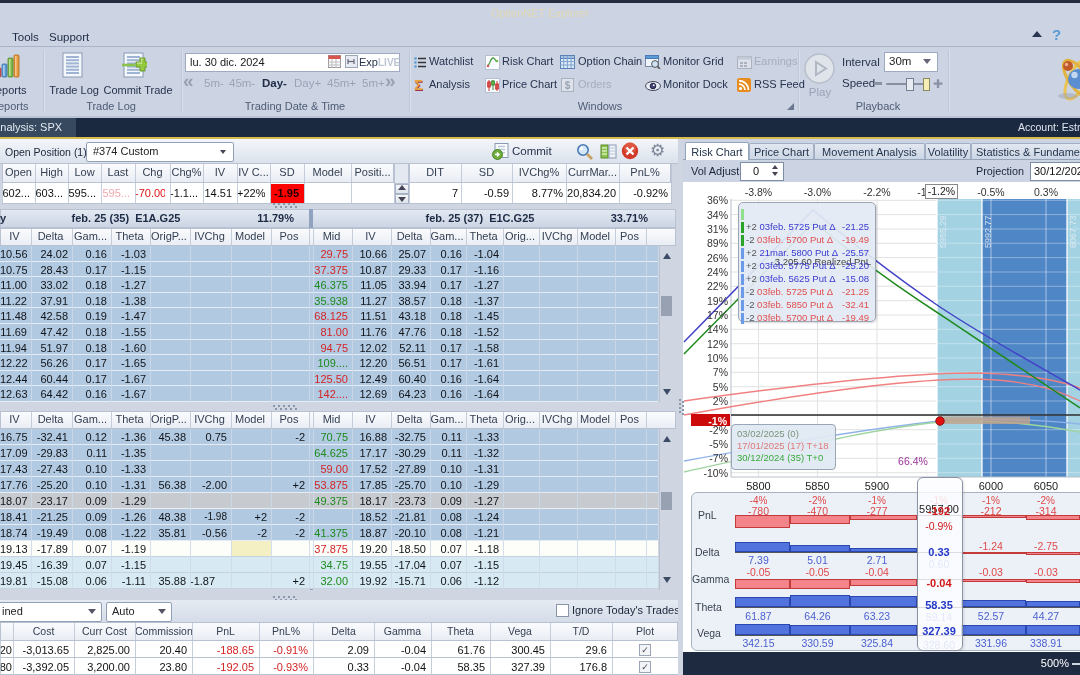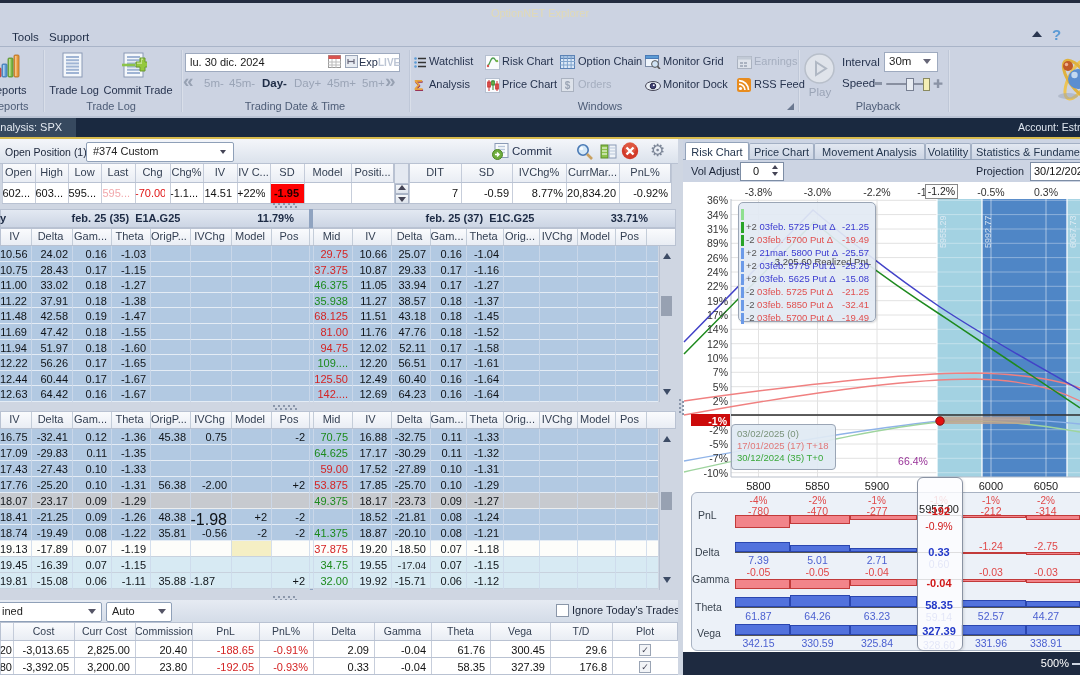--- a/index.html
+++ b/index.html
@@ -606,21 +606,21 @@
 <div style="position:absolute;left:352px;top:495.20000000000005px;width:35px;font-size:11px;color:#101418;text-align:right;font-weight:normal;white-space:nowrap;overflow:hidden;">18.17</div>
 <div style="position:absolute;left:391px;top:495.20000000000005px;width:35px;font-size:11px;color:#101418;text-align:right;font-weight:normal;white-space:nowrap;overflow:hidden;">-23.73</div>
 <div style="position:absolute;left:430px;top:495.20000000000005px;width:32px;font-size:11px;color:#101418;text-align:right;font-weight:normal;white-space:nowrap;overflow:hidden;">0.09</div>
 <div style="position:absolute;left:466px;top:495.20000000000005px;width:33px;font-size:11px;color:#101418;text-align:right;font-weight:normal;white-space:nowrap;overflow:hidden;">-1.27</div>
 <div style="position:absolute;left:0px;top:509.25000000000006px;width:658px;height:16.05px;background:#b2c9e2;border-bottom:1px solid rgba(255,255,255,.65);box-sizing:border-box"></div>
 <div style="position:absolute;left:0px;top:511.25000000000006px;width:27px;font-size:11px;color:#101418;text-align:right;font-weight:normal;white-space:nowrap;overflow:hidden;">18.41</div>
 <div style="position:absolute;left:31px;top:511.25000000000006px;width:37px;font-size:11px;color:#101418;text-align:right;font-weight:normal;white-space:nowrap;overflow:hidden;">-21.25</div>
 <div style="position:absolute;left:72px;top:511.25000000000006px;width:35px;font-size:11px;color:#101418;text-align:right;font-weight:normal;white-space:nowrap;overflow:hidden;">0.09</div>
 <div style="position:absolute;left:111px;top:511.25000000000006px;width:35px;font-size:11px;color:#101418;text-align:right;font-weight:normal;white-space:nowrap;overflow:hidden;">-1.26</div>
 <div style="position:absolute;left:150px;top:511.25000000000006px;width:36px;font-size:11px;color:#101418;text-align:right;font-weight:normal;white-space:nowrap;overflow:hidden;">48.38</div>
-<div style="position:absolute;left:190px;top:511.25000000000006px;width:37px;font-size:16px;color:#101418;text-align:right;font-weight:normal;white-space:nowrap;overflow:hidden;">-1.98</div>
+<div style="position:absolute;left:190px;top:511.25000000000006px;width:37px;font-size:10px;color:#101418;text-align:right;font-weight:normal;white-space:nowrap;overflow:hidden;">-1.98</div>
 <div style="position:absolute;left:231px;top:511.25000000000006px;width:36px;font-size:11px;color:#101418;text-align:right;font-weight:normal;white-space:nowrap;overflow:hidden;">+2</div>
 <div style="position:absolute;left:271px;top:511.25000000000006px;width:34px;font-size:11px;color:#101418;text-align:right;font-weight:normal;white-space:nowrap;overflow:hidden;">-2</div>
 <div style="position:absolute;left:313px;top:511.25000000000006px;width:35px;font-size:11px;color:#1d8a1d;text-align:left;font-weight:normal;white-space:nowrap;overflow:hidden;margin-top:40px;">45.125</div>
 <div style="position:absolute;left:352px;top:511.25000000000006px;width:35px;font-size:11px;color:#101418;text-align:right;font-weight:normal;white-space:nowrap;overflow:hidden;">18.52</div>
 <div style="position:absolute;left:391px;top:511.25000000000006px;width:35px;font-size:11px;color:#101418;text-align:right;font-weight:normal;white-space:nowrap;overflow:hidden;">-21.81</div>
 <div style="position:absolute;left:430px;top:511.25000000000006px;width:32px;font-size:11px;color:#101418;text-align:right;font-weight:normal;white-space:nowrap;overflow:hidden;">0.08</div>
 <div style="position:absolute;left:466px;top:511.25000000000006px;width:33px;font-size:11px;color:#101418;text-align:right;font-weight:normal;white-space:nowrap;overflow:hidden;">-1.24</div>
 <div style="position:absolute;left:0px;top:525.3000000000001px;width:658px;height:16.05px;background:#b2c9e2;border-bottom:1px solid rgba(255,255,255,.65);box-sizing:border-box"></div>
 <div style="position:absolute;left:0px;top:527.3000000000001px;width:27px;font-size:11px;color:#101418;text-align:right;font-weight:normal;white-space:nowrap;overflow:hidden;">18.74</div>
 <div style="position:absolute;left:31px;top:527.3000000000001px;width:37px;font-size:11px;color:#101418;text-align:right;font-weight:normal;white-space:nowrap;overflow:hidden;">-19.49</div>
@@ -654,21 +654,21 @@
 <div style="position:absolute;left:0px;top:559.4px;width:27px;font-size:11px;color:#101418;text-align:right;font-weight:normal;white-space:nowrap;overflow:hidden;">19.45</div>
 <div style="position:absolute;left:31px;top:559.4px;width:37px;font-size:11px;color:#101418;text-align:right;font-weight:normal;white-space:nowrap;overflow:hidden;">-16.39</div>
 <div style="position:absolute;left:72px;top:559.4px;width:35px;font-size:11px;color:#101418;text-align:right;font-weight:normal;white-space:nowrap;overflow:hidden;">0.07</div>
 <div style="position:absolute;left:111px;top:559.4px;width:35px;font-size:11px;color:#101418;text-align:right;font-weight:normal;white-space:nowrap;overflow:hidden;">-1.15</div>
 <div style="position:absolute;left:150px;top:559.4px;width:36px;font-size:11px;color:#101418;text-align:right;font-weight:normal;white-space:nowrap;overflow:hidden;"></div>
 <div style="position:absolute;left:190px;top:559.4px;width:37px;font-size:11px;color:#101418;text-align:right;font-weight:normal;white-space:nowrap;overflow:hidden;"></div>
 <div style="position:absolute;left:231px;top:559.4px;width:36px;font-size:11px;color:#101418;text-align:right;font-weight:normal;white-space:nowrap;overflow:hidden;"></div>
 <div style="position:absolute;left:271px;top:559.4px;width:34px;font-size:11px;color:#101418;text-align:right;font-weight:normal;white-space:nowrap;overflow:hidden;"></div>
 <div style="position:absolute;left:313px;top:559.4px;width:35px;font-size:11px;color:#1d8a1d;text-align:right;font-weight:normal;white-space:nowrap;overflow:hidden;">34.75</div>
 <div style="position:absolute;left:352px;top:559.4px;width:35px;font-size:11px;color:#101418;text-align:right;font-weight:normal;white-space:nowrap;overflow:hidden;">19.55</div>
-<div style="position:absolute;left:391px;top:559.4px;width:35px;font-size:11px;color:#101418;text-align:right;font-weight:normal;white-space:nowrap;overflow:hidden;font-family:Liberation Serif, serif;">-17.04</div>
+<div style="position:absolute;left:391px;top:559.4px;width:35px;font-size:11px;color:#101418;text-align:right;font-weight:normal;white-space:nowrap;overflow:hidden;">-17.04</div>
 <div style="position:absolute;left:430px;top:559.4px;width:32px;font-size:11px;color:#101418;text-align:right;font-weight:normal;white-space:nowrap;overflow:hidden;">0.07</div>
 <div style="position:absolute;left:466px;top:559.4px;width:33px;font-size:11px;color:#101418;text-align:right;font-weight:normal;white-space:nowrap;overflow:hidden;">-1.15</div>
 <div style="position:absolute;left:0px;top:573.4499999999999px;width:658px;height:16.05px;background:#d7eaf3;border-bottom:1px solid #c8d2de;box-sizing:border-box"></div>
 <div style="position:absolute;left:0px;top:575.4499999999999px;width:27px;font-size:11px;color:#101418;text-align:right;font-weight:normal;white-space:nowrap;overflow:hidden;">19.81</div>
 <div style="position:absolute;left:31px;top:575.4499999999999px;width:37px;font-size:11px;color:#101418;text-align:right;font-weight:normal;white-space:nowrap;overflow:hidden;">-15.08</div>
 <div style="position:absolute;left:72px;top:575.4499999999999px;width:35px;font-size:11px;color:#101418;text-align:right;font-weight:normal;white-space:nowrap;overflow:hidden;">0.06</div>
 <div style="position:absolute;left:111px;top:575.4499999999999px;width:35px;font-size:11px;color:#101418;text-align:right;font-weight:normal;white-space:nowrap;overflow:hidden;">-1.11</div>
 <div style="position:absolute;left:150px;top:575.4499999999999px;width:36px;font-size:11px;color:#101418;text-align:right;font-weight:normal;white-space:nowrap;overflow:hidden;">35.88</div>
 <div style="position:absolute;left:190px;top:575.4499999999999px;width:37px;font-size:11px;color:#101418;text-align:left;font-weight:normal;white-space:nowrap;overflow:hidden;">-1.87</div>
 <div style="position:absolute;left:231px;top:575.4499999999999px;width:36px;font-size:11px;color:#101418;text-align:right;font-weight:normal;white-space:nowrap;overflow:hidden;"></div>

